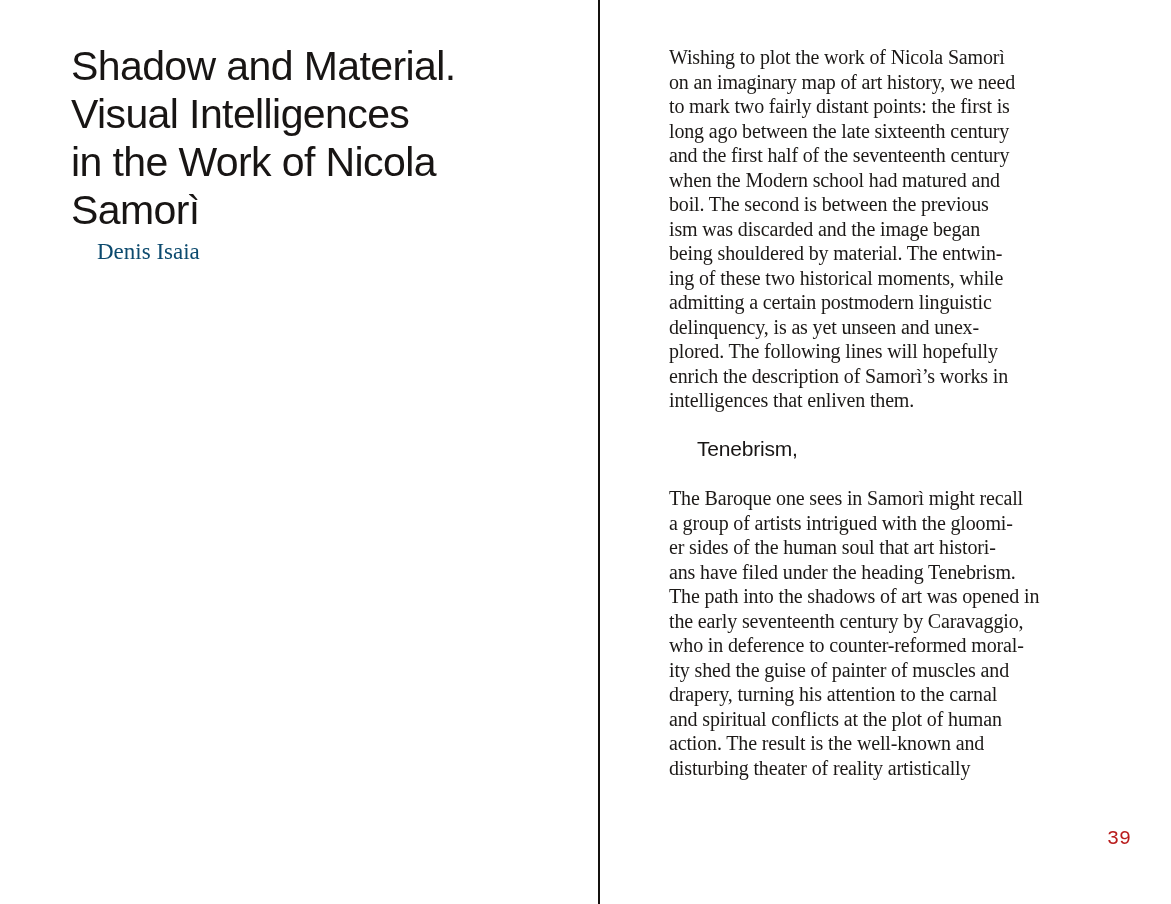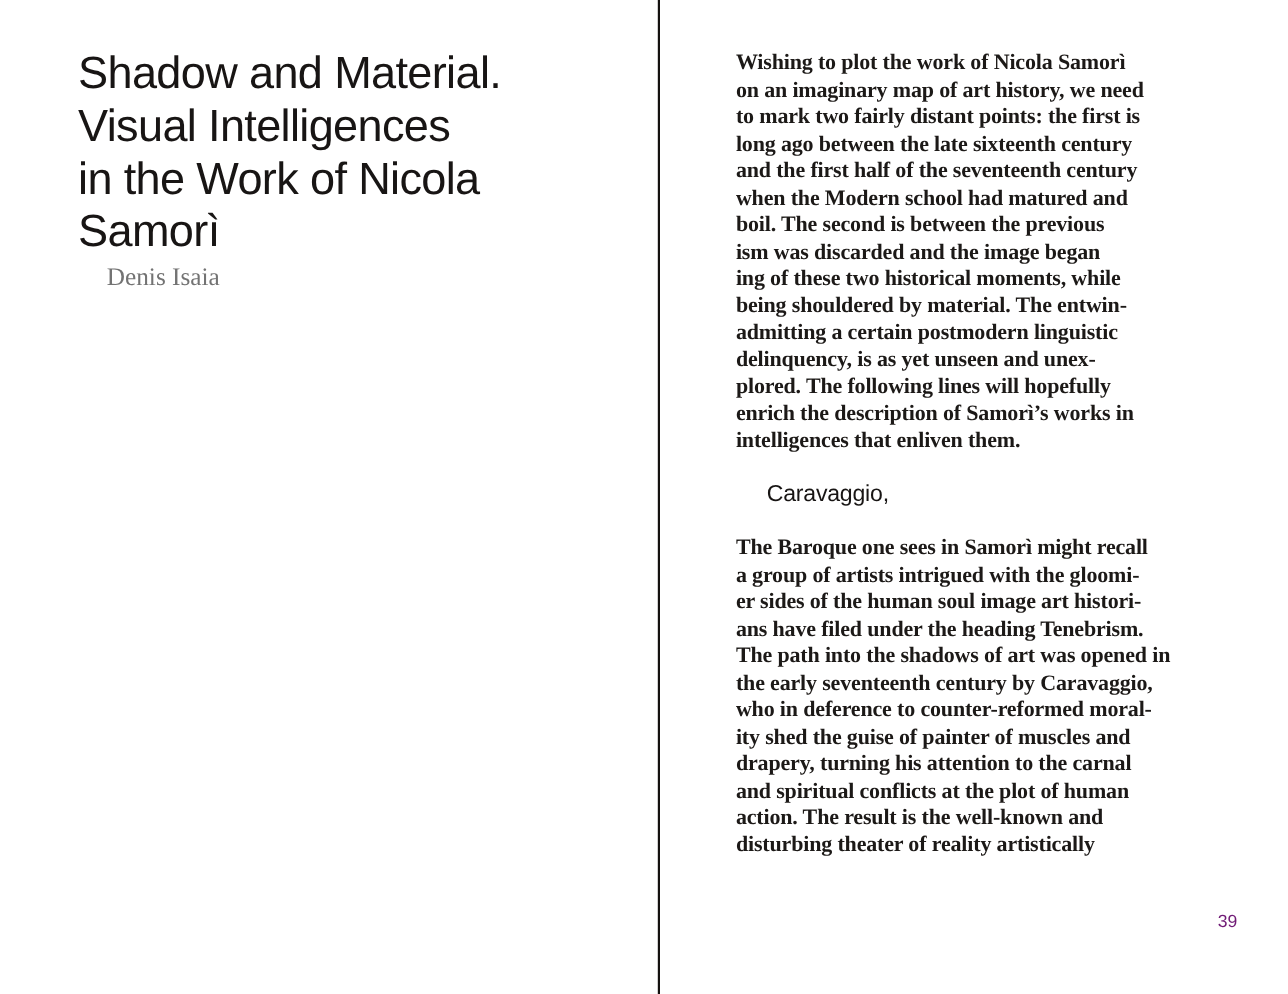--- a/index.html
+++ b/index.html
@@ -36,52 +36,52 @@
     color: #181514;
   }
   .title .line { height: 48px; white-space: nowrap; }
   .author {
     position: absolute;
     left: 83px;
     top: 238px;
     font-family: "Liberation Serif", serif;
     font-size: 23px;
     line-height: 28px;
-    color: #737373;
+    color: #0c4a6e;
   }
   .column {
     position: absolute;
     left: 655px;
     top: 45px;
     width: 428px;
     font-family: "Liberation Serif", serif;
     font-size: 20px;
     line-height: 24.5px;
     letter-spacing: -0.15px;
     color: #1c1917;
   }
-  .column .line { height: 24.5px; white-space: nowrap; font-weight: bold; }
+  .column .line { height: 24.5px; white-space: nowrap; }
   .spacer { height: 24.5px; }
   .subheading {
     font-family: "Liberation Sans", sans-serif;
     font-size: 21px;
     letter-spacing: -0.2px;
     padding-left: 28px;
     height: 24.5px;
     white-space: nowrap;
     color: #181514;
   }
   .pagenum {
     position: absolute;
     left: 1093px;
     top: 827px;
-    font-family: Liberation Sans, sans-serif;
-    font-size: 16px;
+    font-family: Liberation Mono, monospace;
+    font-size: 20px;
     line-height: 24.5px;
-    color: #701a75;
+    color: #b91c1c;
   }
 </style>
 </head>
 <body>
 
 <div class="spread">
 
   <div>
     <div class="title">
         <div class="line">Shadow and Material.</div>
@@ -98,35 +98,35 @@
     <div class="column">
       <div>
           <div class="line">Wishing to plot the work of Nicola Samorì</div>
           <div class="line">on an imaginary map of art history, we need</div>
           <div class="line">to mark two fairly distant points: the first is</div>
           <div class="line">long ago between the late sixteenth century</div>
           <div class="line">and the first half of the seventeenth century</div>
           <div class="line">when the Modern school had matured and</div>
           <div class="line">boil. The second is between the previous</div>
           <div class="line">ism was discarded and the image began</div>
+          <div class="line">being shouldered by material. The entwin-</div>
           <div class="line">ing of these two historical moments, while</div>
-          <div class="line">being shouldered by material. The entwin-</div>
           <div class="line">admitting a certain postmodern linguistic</div>
           <div class="line">delinquency, is as yet unseen and unex-</div>
           <div class="line">plored. The following lines will hopefully</div>
           <div class="line">enrich the description of Samorì’s works in</div>
           <div class="line">intelligences that enliven them.</div>
         </div>
       <div class="spacer"></div>
-      <div class="subheading">Caravaggio,</div>
+      <div class="subheading">Tenebrism,</div>
       <div class="spacer"></div>
       <div>
           <div class="line">The Baroque one sees in Samorì might recall</div>
           <div class="line">a group of artists intrigued with the gloomi-</div>
-          <div class="line">er sides of the human soul image art histori-</div>
+          <div class="line">er sides of the human soul that art histori-</div>
           <div class="line">ans have filed under the heading Tenebrism.</div>
           <div class="line">The path into the shadows of art was opened in</div>
           <div class="line">the early seventeenth century by Caravaggio,</div>
           <div class="line">who in deference to counter-reformed moral-</div>
           <div class="line">ity shed the guise of painter of muscles and</div>
           <div class="line">drapery, turning his attention to the carnal</div>
           <div class="line">and spiritual conflicts at the plot of human</div>
           <div class="line">action. The result is the well-known and</div>
           <div class="line">disturbing theater of reality artistically</div>
         </div>

